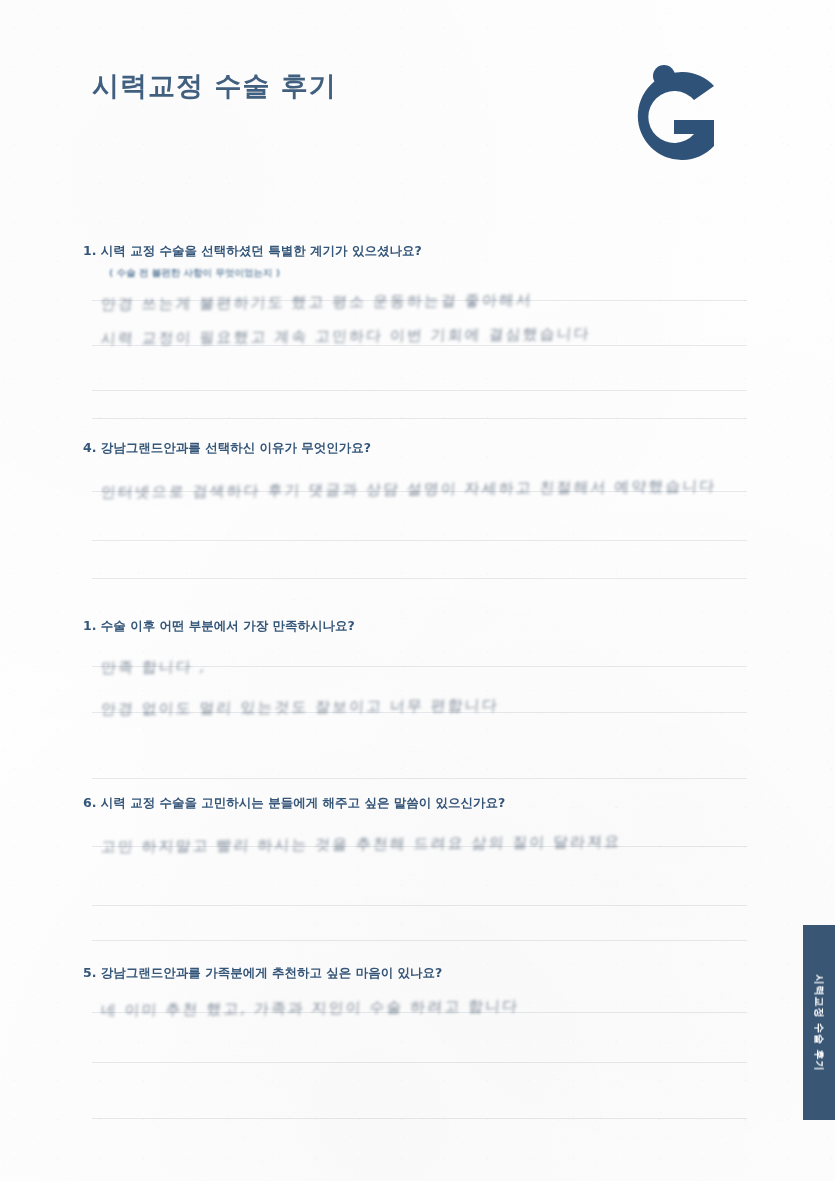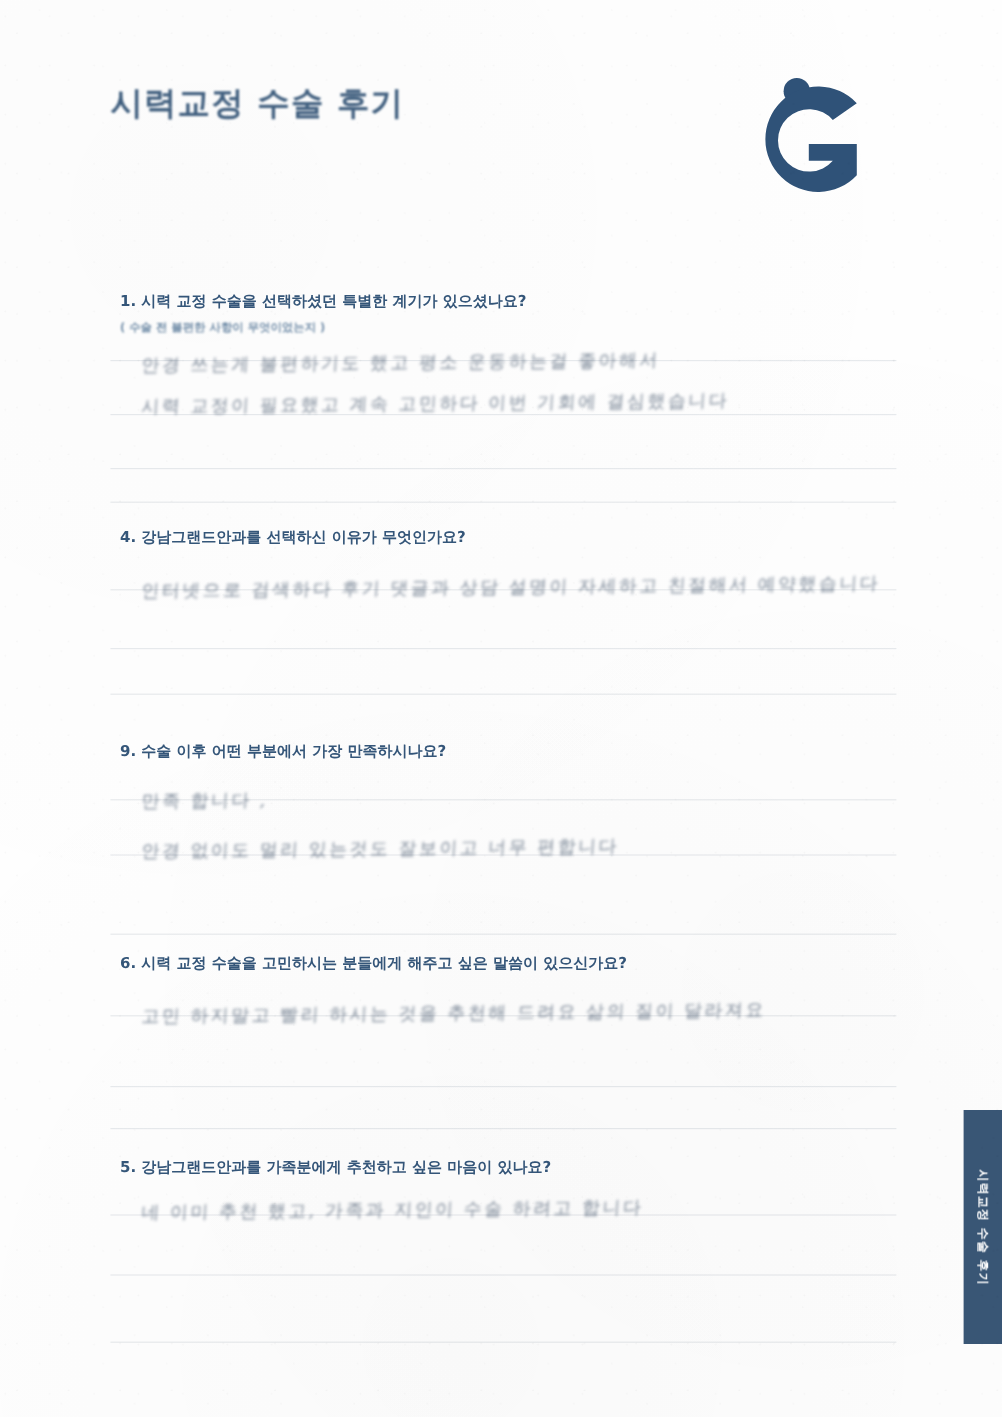--- a/index.html
+++ b/index.html
@@ -46,37 +46,37 @@
     right: 105px;
     top: 62px;
     width: 120px;
     height: 105px;
   }
   .logo svg { display: block; filter: blur(0.5px); }
 
   
   .qa {
     position: absolute;
-    left: 100px;
+    left: 83px;
     width: 660px;
   }
   .q-text {
     font-size: 12.5px;
     font-weight: 700;
     color: #24486e;
     filter: blur(0.55px);
     opacity: 0.92;
     white-space: nowrap;
   }
   .q-sub {
     font-size: 9.5px;
     font-weight: 600;
     color: #3a6187;
     margin-top: 7px;
-    margin-left: 0;
+    margin-left: 26px;
     filter: blur(0.8px);
     opacity: 0.72;
   }
 
   
   .hw {
     position: relative;
     margin-top: 12px;
     margin-left: 18px;
     height: 22px;
@@ -183,21 +183,21 @@
   </div>
 
   <div class="qa" style="top:440px">
     <div class="q-text">4. 강남그랜드안과를 선택하신 이유가 무엇인가요?</div>
     <div class="hw" style="margin-top:22px">
       <span>인터넷으로 검색하다 후기 댓글과 상담 설명이 자세하고 친절해서 예약했습니다</span>
     </div>
   </div>
 
   <div class="qa" style="top:618px">
-    <div class="q-text">9. 수술 이후 어떤 부분에서 가장 만족하시나요?</div>
+    <div class="q-text">1. 수술 이후 어떤 부분에서 가장 만족하시나요?</div>
     <div class="hw" style="margin-top:22px">
       <span>만족 합니다 ,</span>
     </div>
     <div class="hw" style="margin-top:18px">
       <span>안경 없이도 멀리 있는것도 잘보이고 너무 편합니다</span>
     </div>
   </div>
 
   <div class="qa" style="top:795px">
     <div class="q-text">6. 시력 교정 수술을 고민하시는 분들에게 해주고 싶은 말씀이 있으신가요?</div>

